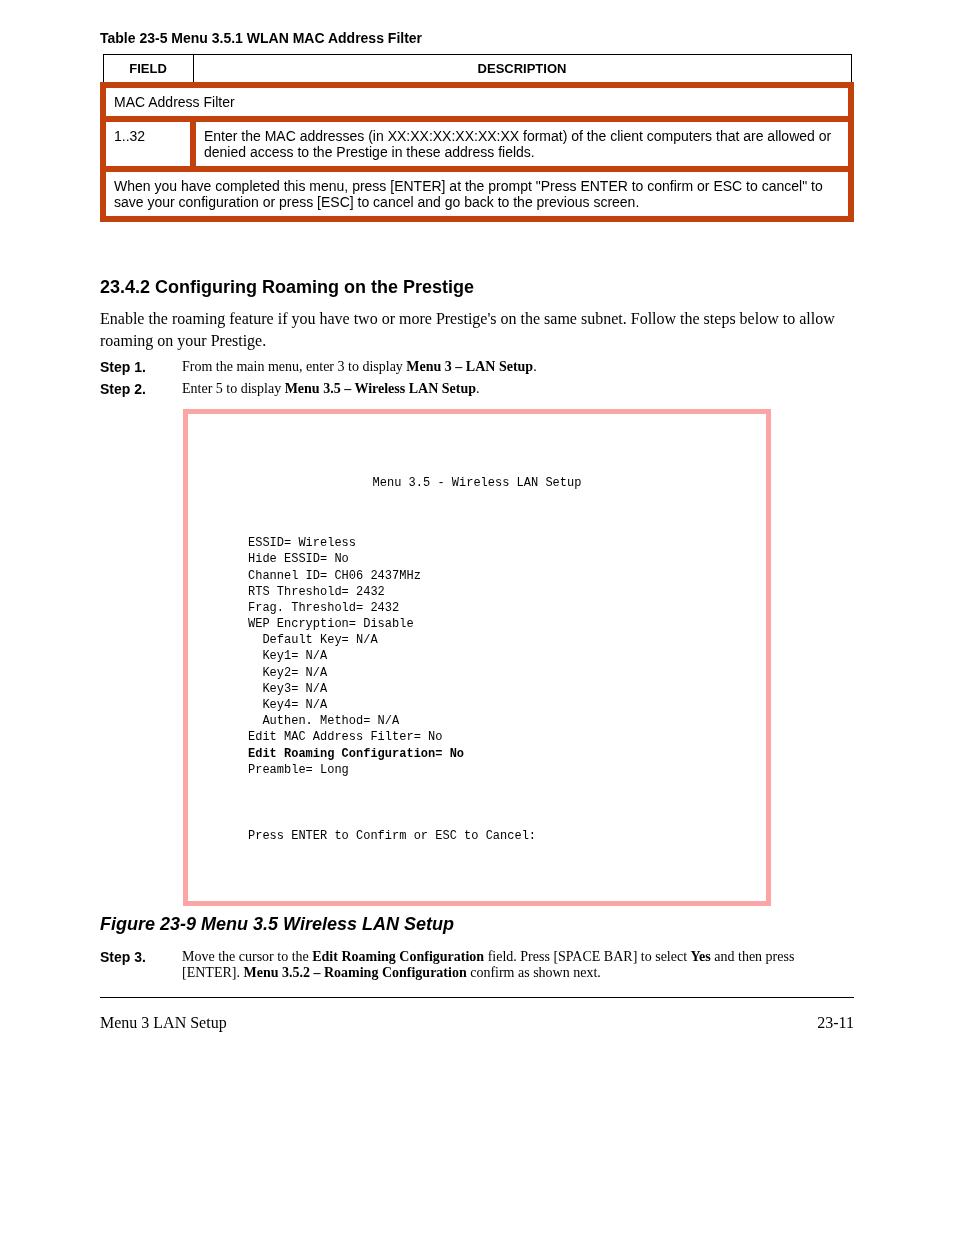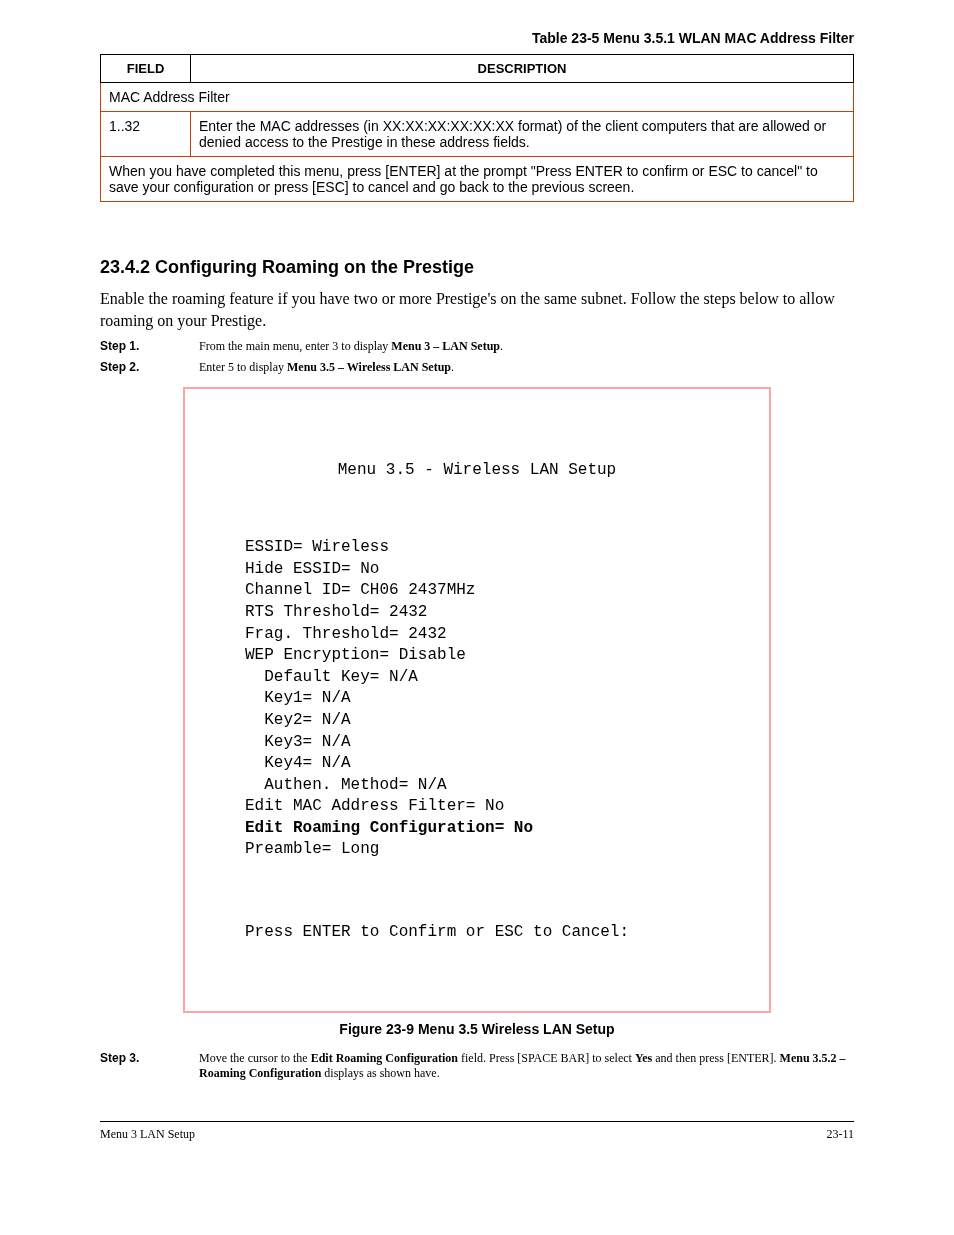--- a/index.html
+++ b/index.html
@@ -19,100 +19,101 @@
   .header-line {
     text-align: right;
     font-size: 17px;
     border-bottom: 1px solid #000;
     padding-bottom: 4px;
     margin-bottom: 40px;
   }
   .table-caption {
     font-family: Arial, Helvetica, sans-serif;
     font-weight: bold;
-    text-align: right;
+    text-align: left;
     font-size: 14px;
     margin-bottom: 8px;
   }
   table.info {
     border-collapse: collapse;
     width: 100%;
     font-family: Arial, Helvetica, sans-serif;
     font-size: 14px;
   }
   table.info th {
     border: 1px solid #000;
     padding: 6px 4px;
     font-weight: bold;
     text-align: center;
     font-size: 13px;
   }
   table.info td {
-    border: 1px solid #c2410c;
+    border: 6px solid #c2410c;
     padding: 6px 8px;
     vertical-align: top;
   }
   .col-field { width: 90px; text-align: left; }
   .span-row td { text-align: left; }
   .section-heading {
     font-family: Arial, Helvetica, sans-serif;
     font-weight: bold;
     font-size: 18px;
     margin-top: 55px;
     margin-bottom: 10px;
   }
   .body-text {
     font-size: 16px;
     line-height: 1.35;
     margin-bottom: 8px;
   }
   .step-row {
     display: flex;
-    gap: 34px;
-    font-size: 12px;
+    gap: 17px;
+    font-size: 14px;
     margin-bottom: 6px;
   }
   .step-label {
     font-family: Arial, Helvetica, sans-serif;
     font-weight: bold;
     flex: 0 0 65px;
   }
   .step-body { flex: 1; }
   .step-body b { font-weight: bold; }
   .terminal-box {
-    border: 2px solid #fca5a5;
+    border: 5px solid #fca5a5;
     width: 588px;
     margin: 12px auto 8px auto;
     padding: 28px 60px 24px 60px;
     font-family: "Courier New", Courier, monospace;
-    font-size: 16px;
+    font-size: 12px;
     line-height: 1.35;
     white-space: pre;
   }
   .terminal-title {
     text-align: center;
     margin-bottom: 12px;
   }
   .terminal-body { }
   .terminal-body .bold { font-weight: bold; }
   .terminal-footer { margin-top: 18px; }
   .figure-caption {
     font-family: Arial, Helvetica, sans-serif;
     font-weight: bold;
-    text-align: center;
-    font-size: 14px;
+    text-align: left;
+    font-size: 18px;
     margin: 8px 0 14px 0;
+    font-style: italic;
   }
   .footer-area {
     border-top: 1px solid #000;
-    margin-top: 40px;
-    padding-top: 5px;
+    margin-top: 16px;
+    padding-top: 16px;
     display: flex;
     justify-content: space-between;
-    font-size: 12px;
+    font-size: 16px;
   }
 </style>
 </head>
 <body>
 
 <div class="page">
 
 
   <div class="table-caption">Table 23-5 Menu 3.5.1 WLAN MAC Address Filter</div>
 
@@ -170,21 +171,21 @@
 <span class="bold">Edit Roaming Configuration= No</span>
 <span>Preamble= Long</span></div>
     <div class="terminal-footer">Press ENTER to Confirm or ESC to Cancel:</div>
   </div>
 
   <div class="figure-caption">Figure 23-9 Menu 3.5 Wireless LAN Setup</div>
 
   <div class="step-row">
     <div class="step-label">Step 3.</div>
     <div class="step-body">
-      <span>Move the cursor to the </span><b>Edit Roaming Configuration</b><span> field. Press [</span><span>SPACE BAR</span><span>] to select </span><b>Yes</b><span> and then press [</span><span>ENTER</span><span>]. </span><b>Menu 3.5.2 – Roaming Configuration</b><span> displays as shown have.</span>
+      <span>Move the cursor to the </span><b>Edit Roaming Configuration</b><span> field. Press [</span><span>SPACE BAR</span><span>] to select </span><b>Yes</b><span> and then press [</span><span>ENTER</span><span>]. </span><b>Menu 3.5.2 – Roaming Configuration</b><span> confirm as shown next.</span>
     </div>
   </div>
 
   <div class="footer-area">
     <span>Menu 3 LAN Setup</span>
     <span>23-11</span>
   </div>
 
 </div>
 

